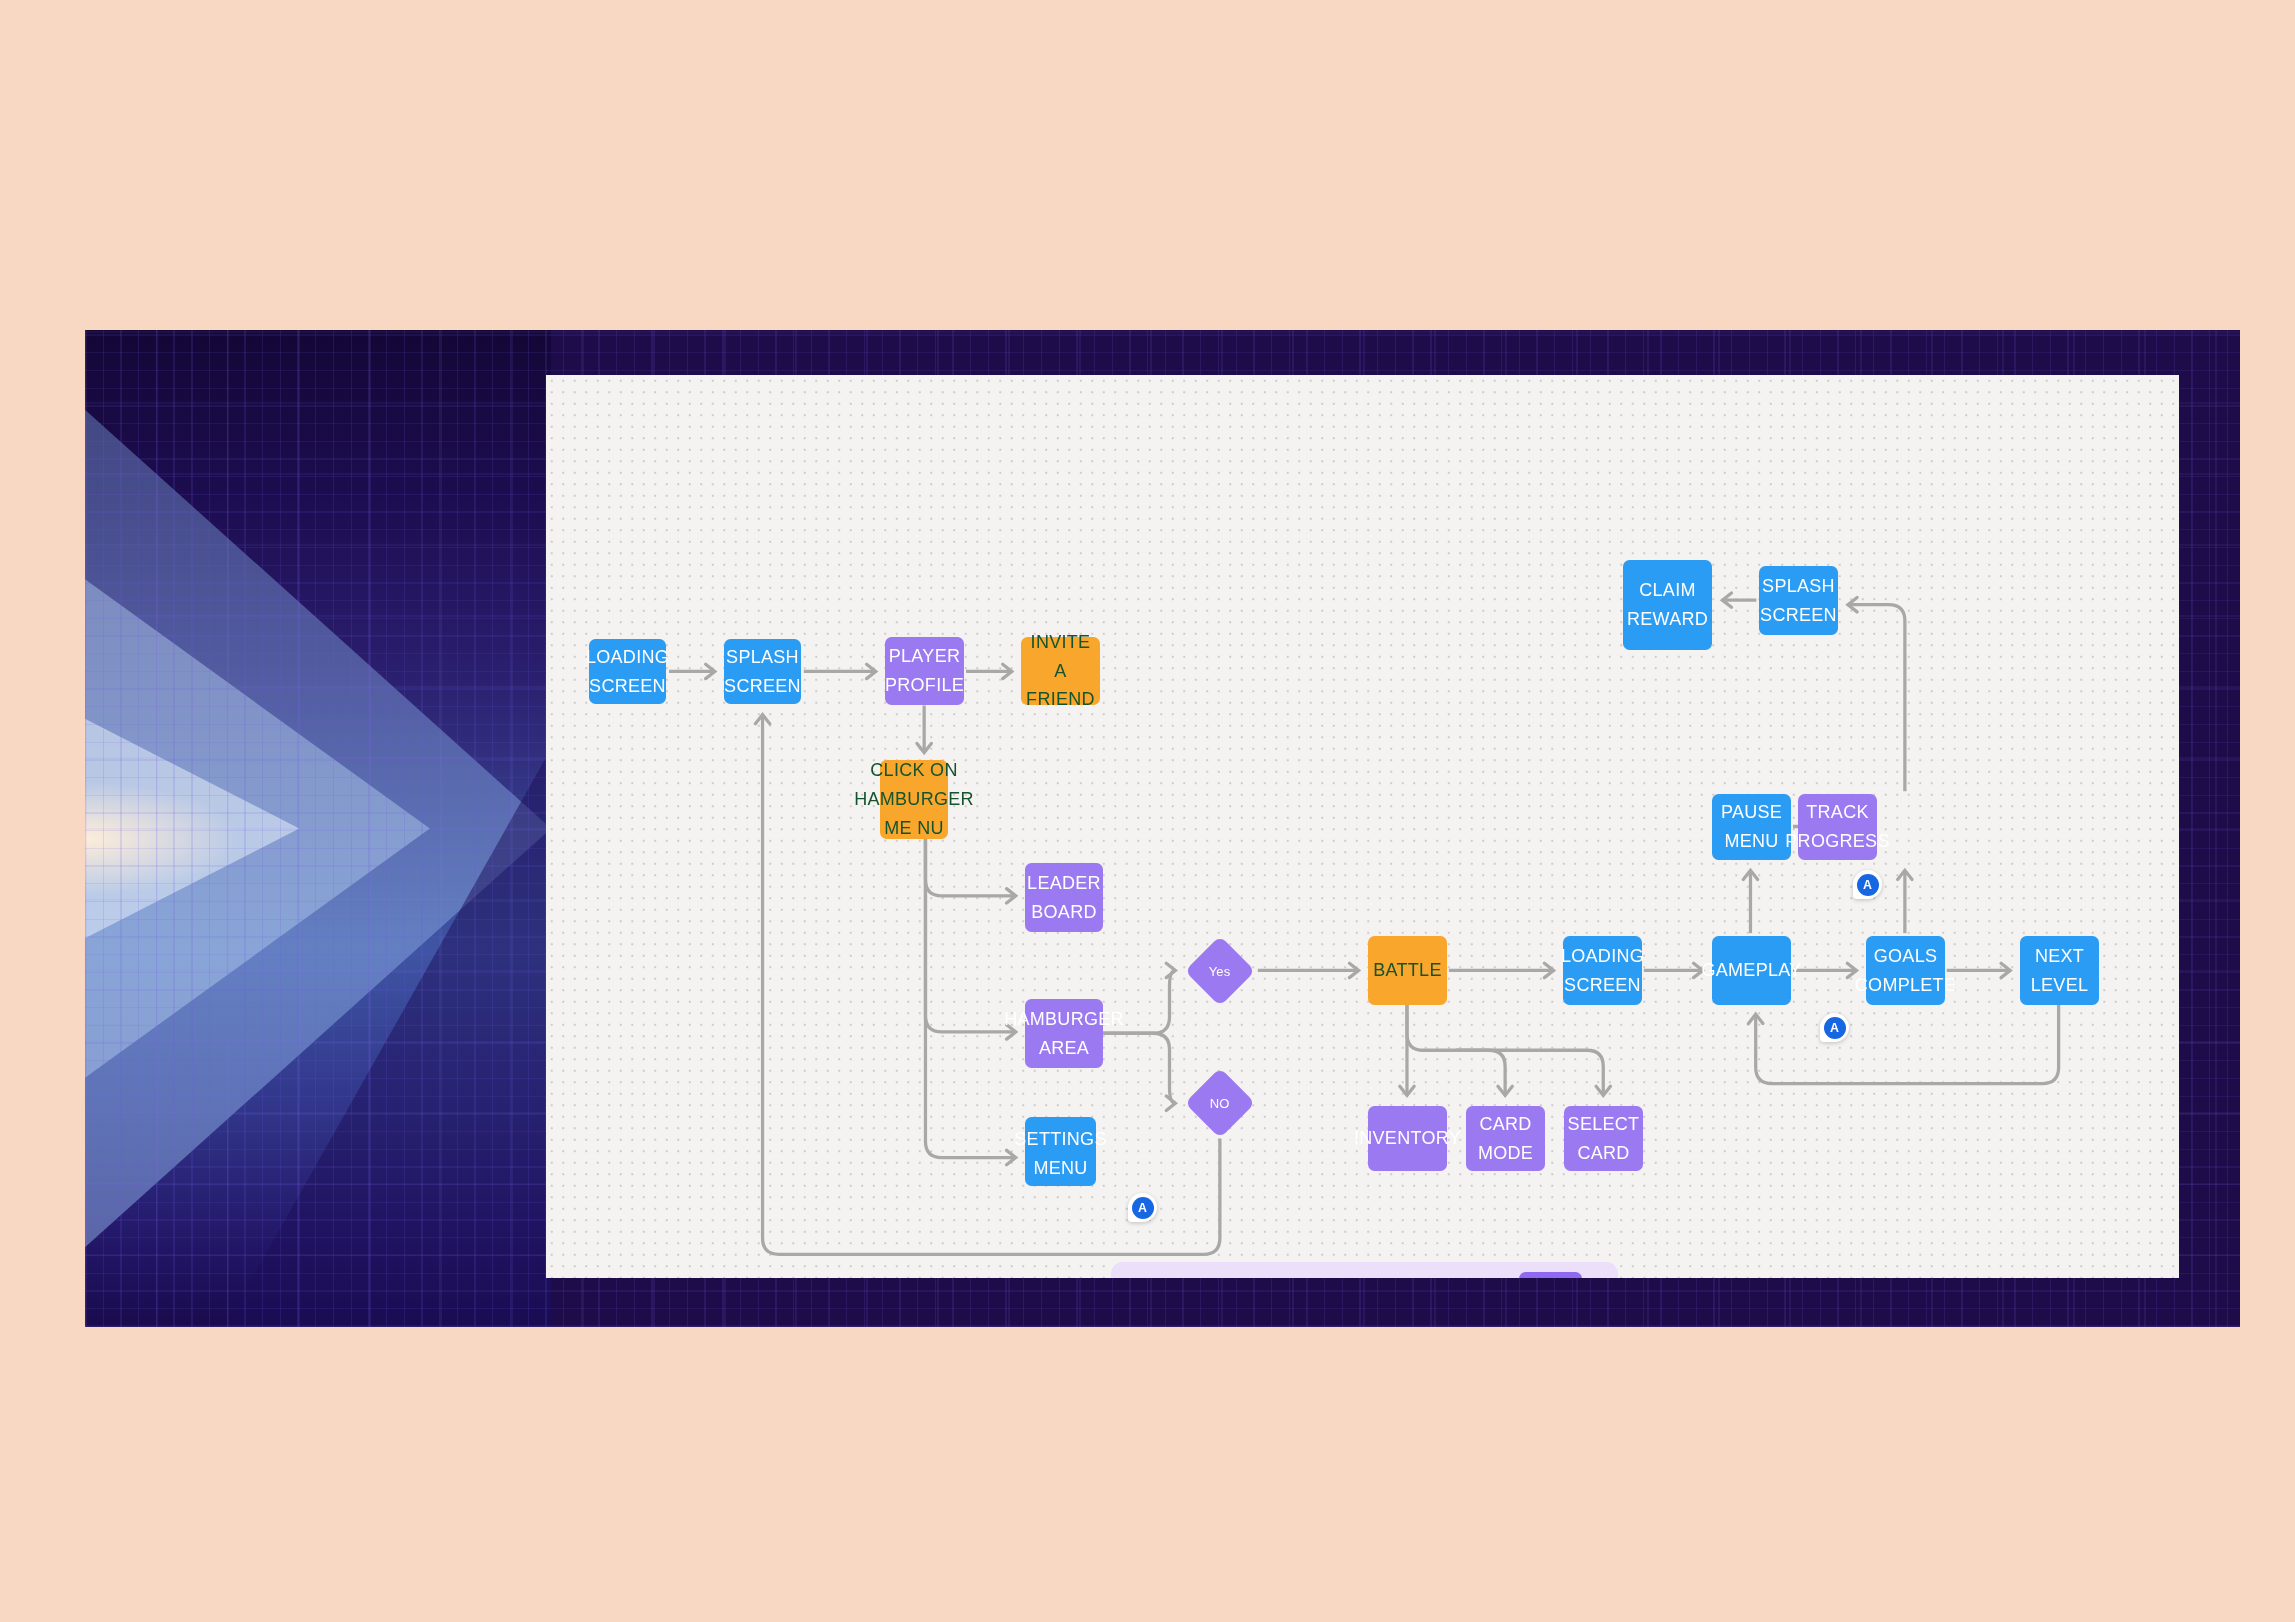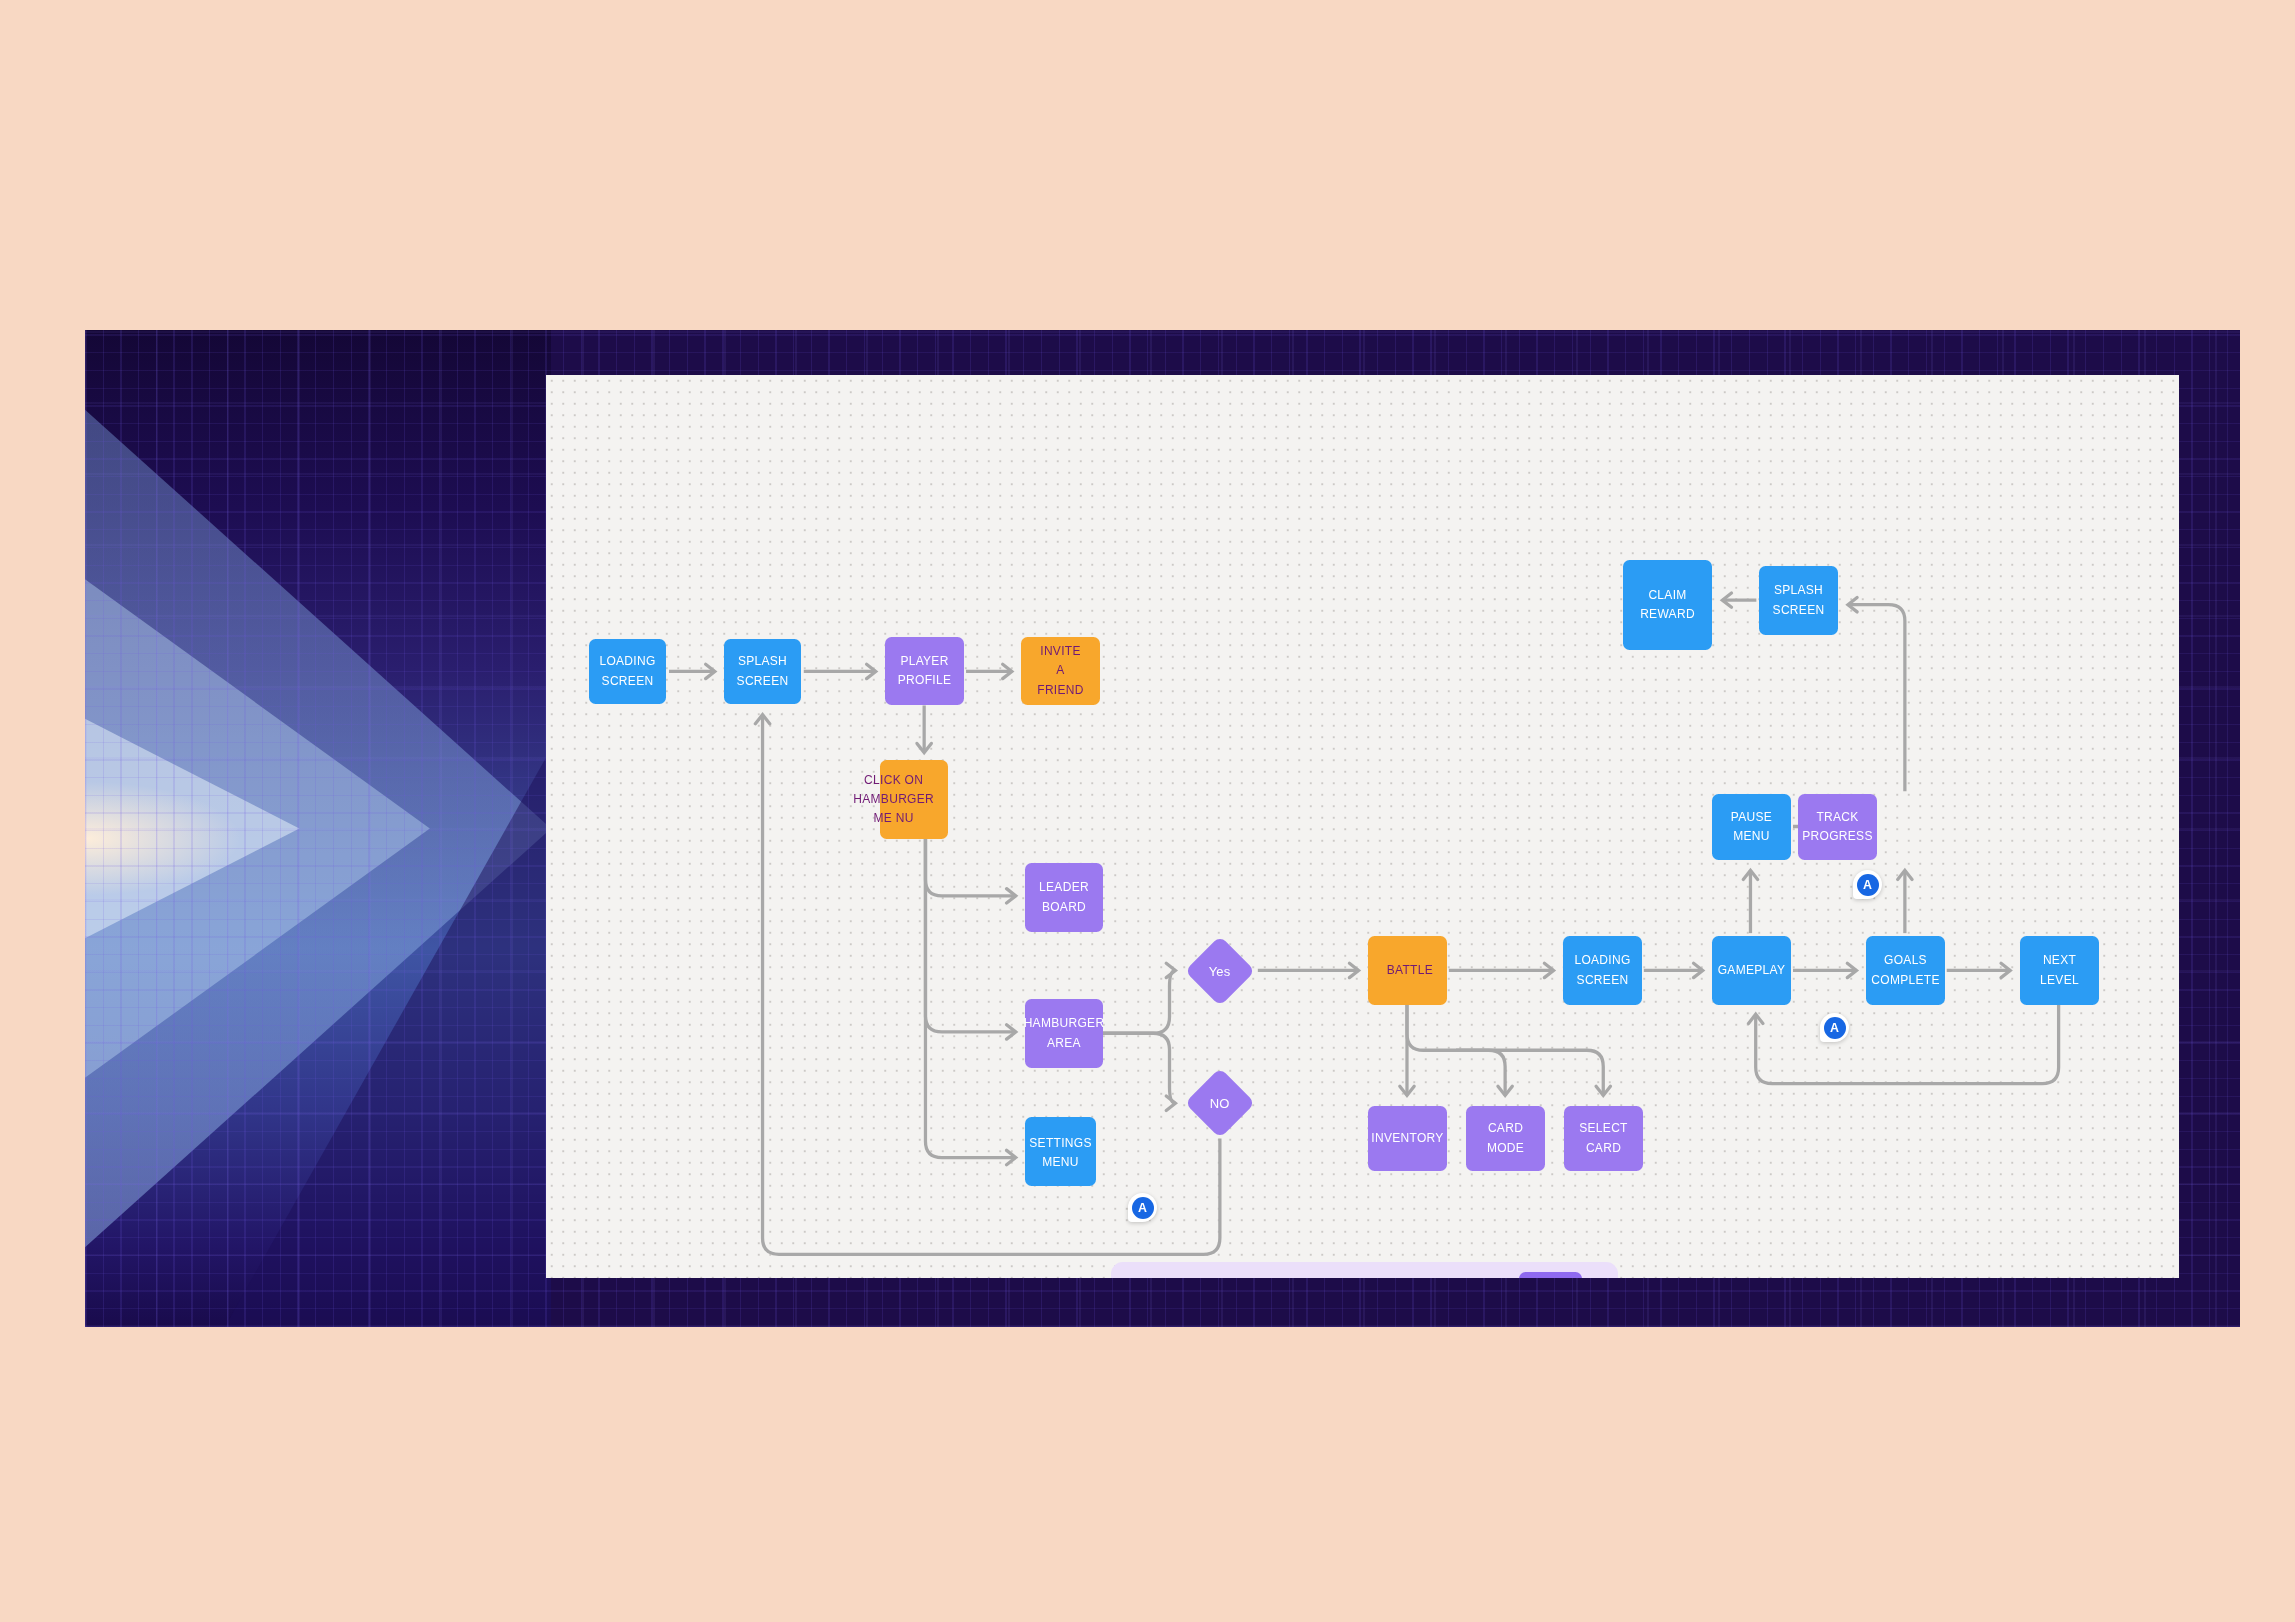--- a/index.html
+++ b/index.html
@@ -45,26 +45,26 @@
     background-color:#f4f3f1; overflow:hidden; z-index:3;
     background-image:radial-gradient(ellipse 1px 1.7px at center, #ccc9c6 60%, transparent 65%);
     background-size:11.5px 11.5px;
   }
   svg.edges{position:absolute; left:0; top:0; z-index:1;}
   .edge{stroke:#a8a8a8; stroke-width:5; fill:none;}
   
   .node{
     position:absolute; z-index:2; border-radius:6.5px;
     display:flex; align-items:center; justify-content:center; text-align:center;
-    font-size:12px; font-weight:500; letter-spacing:0.3px; line-height:1.6;
-    color:#fff; padding:14px; box-sizing:border-box; cursor:pointer;
+    font-size:18px; font-weight:500; letter-spacing:0.3px; line-height:1.6;
+    color:#fff; padding:3px; box-sizing:border-box; cursor:pointer;
   }
   .node.blue{background:#2b9cf4;}
   .node.purple{background:#9b79f0;}
-  .node.orange{background:#f8a72c; color:#701a75;justify-content:flex-end;}
+  .node.orange{background:#f8a72c; color:#14532d;}
   .diamond{
     position:absolute; z-index:2; width:50px; height:50px; border-radius:7.9px;
     background:#9b79f0; transform:rotate(45deg);
     display:flex; align-items:center; justify-content:center; cursor:pointer;
   }
   .diamond span{transform:rotate(-45deg); color:#fff; font-size:13px; font-weight:500; letter-spacing:0.2px;}
   
   .badge{position:absolute; z-index:4; width:29px; height:29px; cursor:pointer;}
   .badge .pin{
     width:29px; height:29px; background:#fff; border-radius:50% 50% 50% 3.9px;

